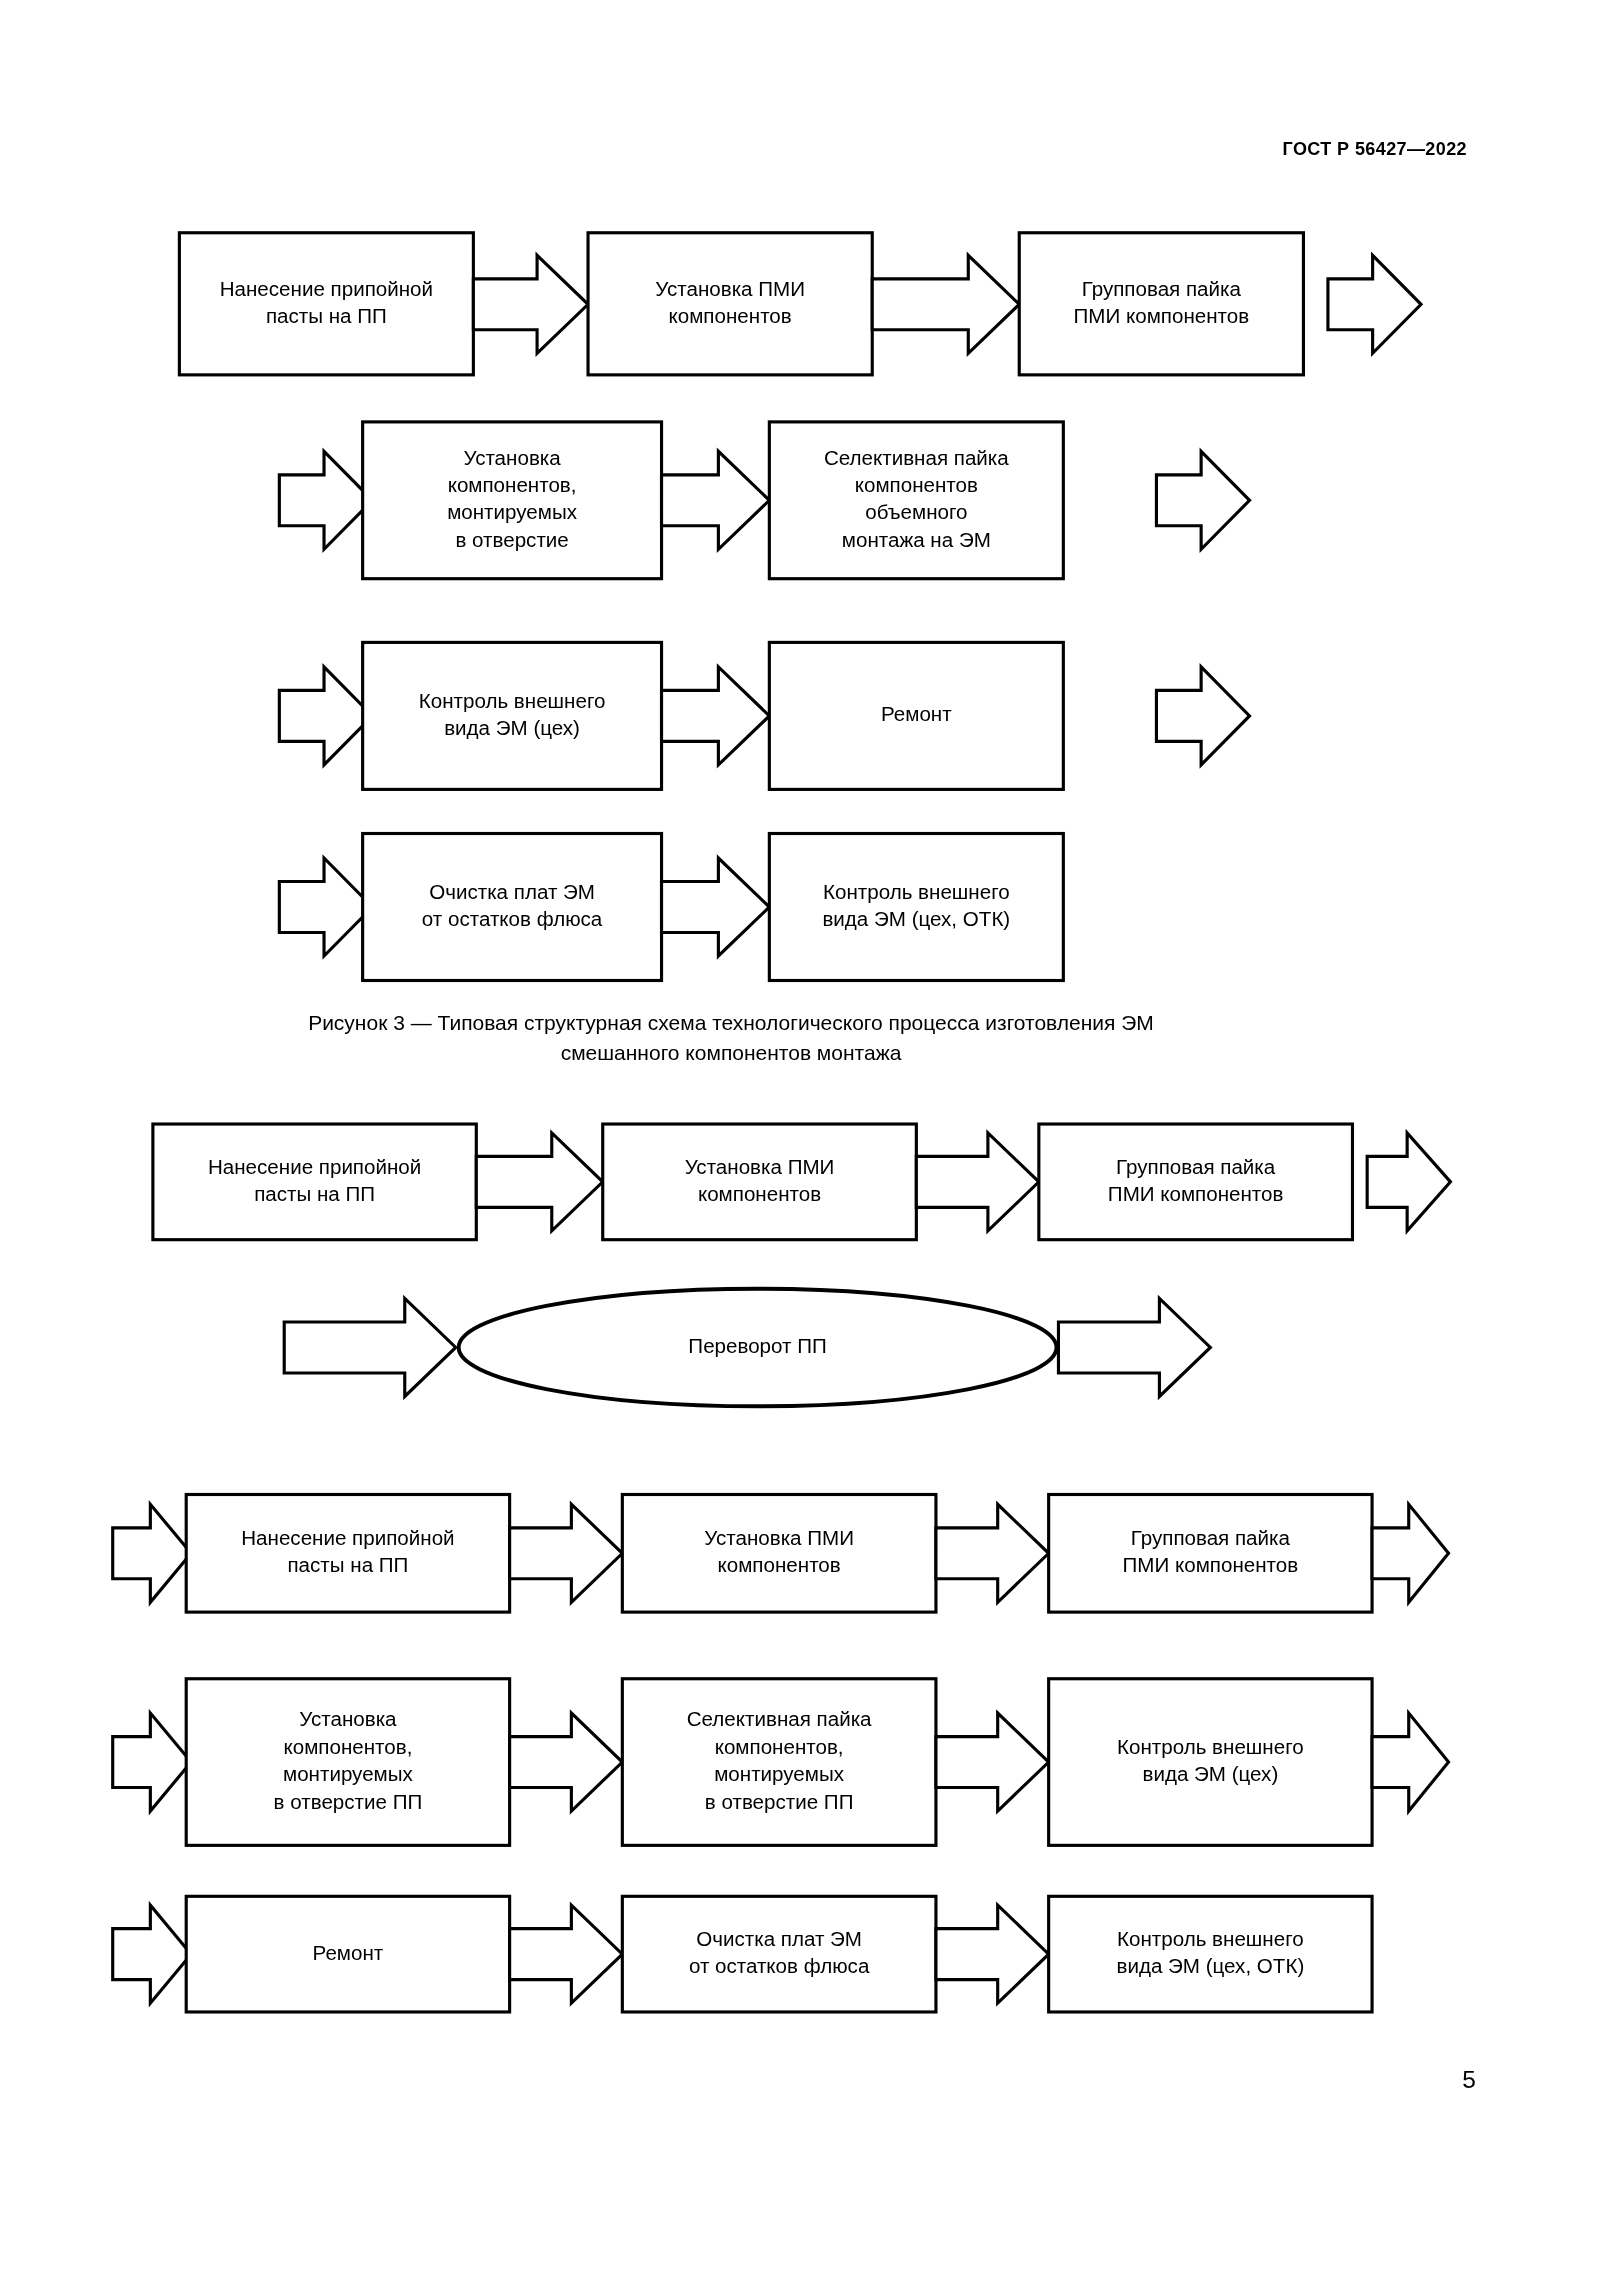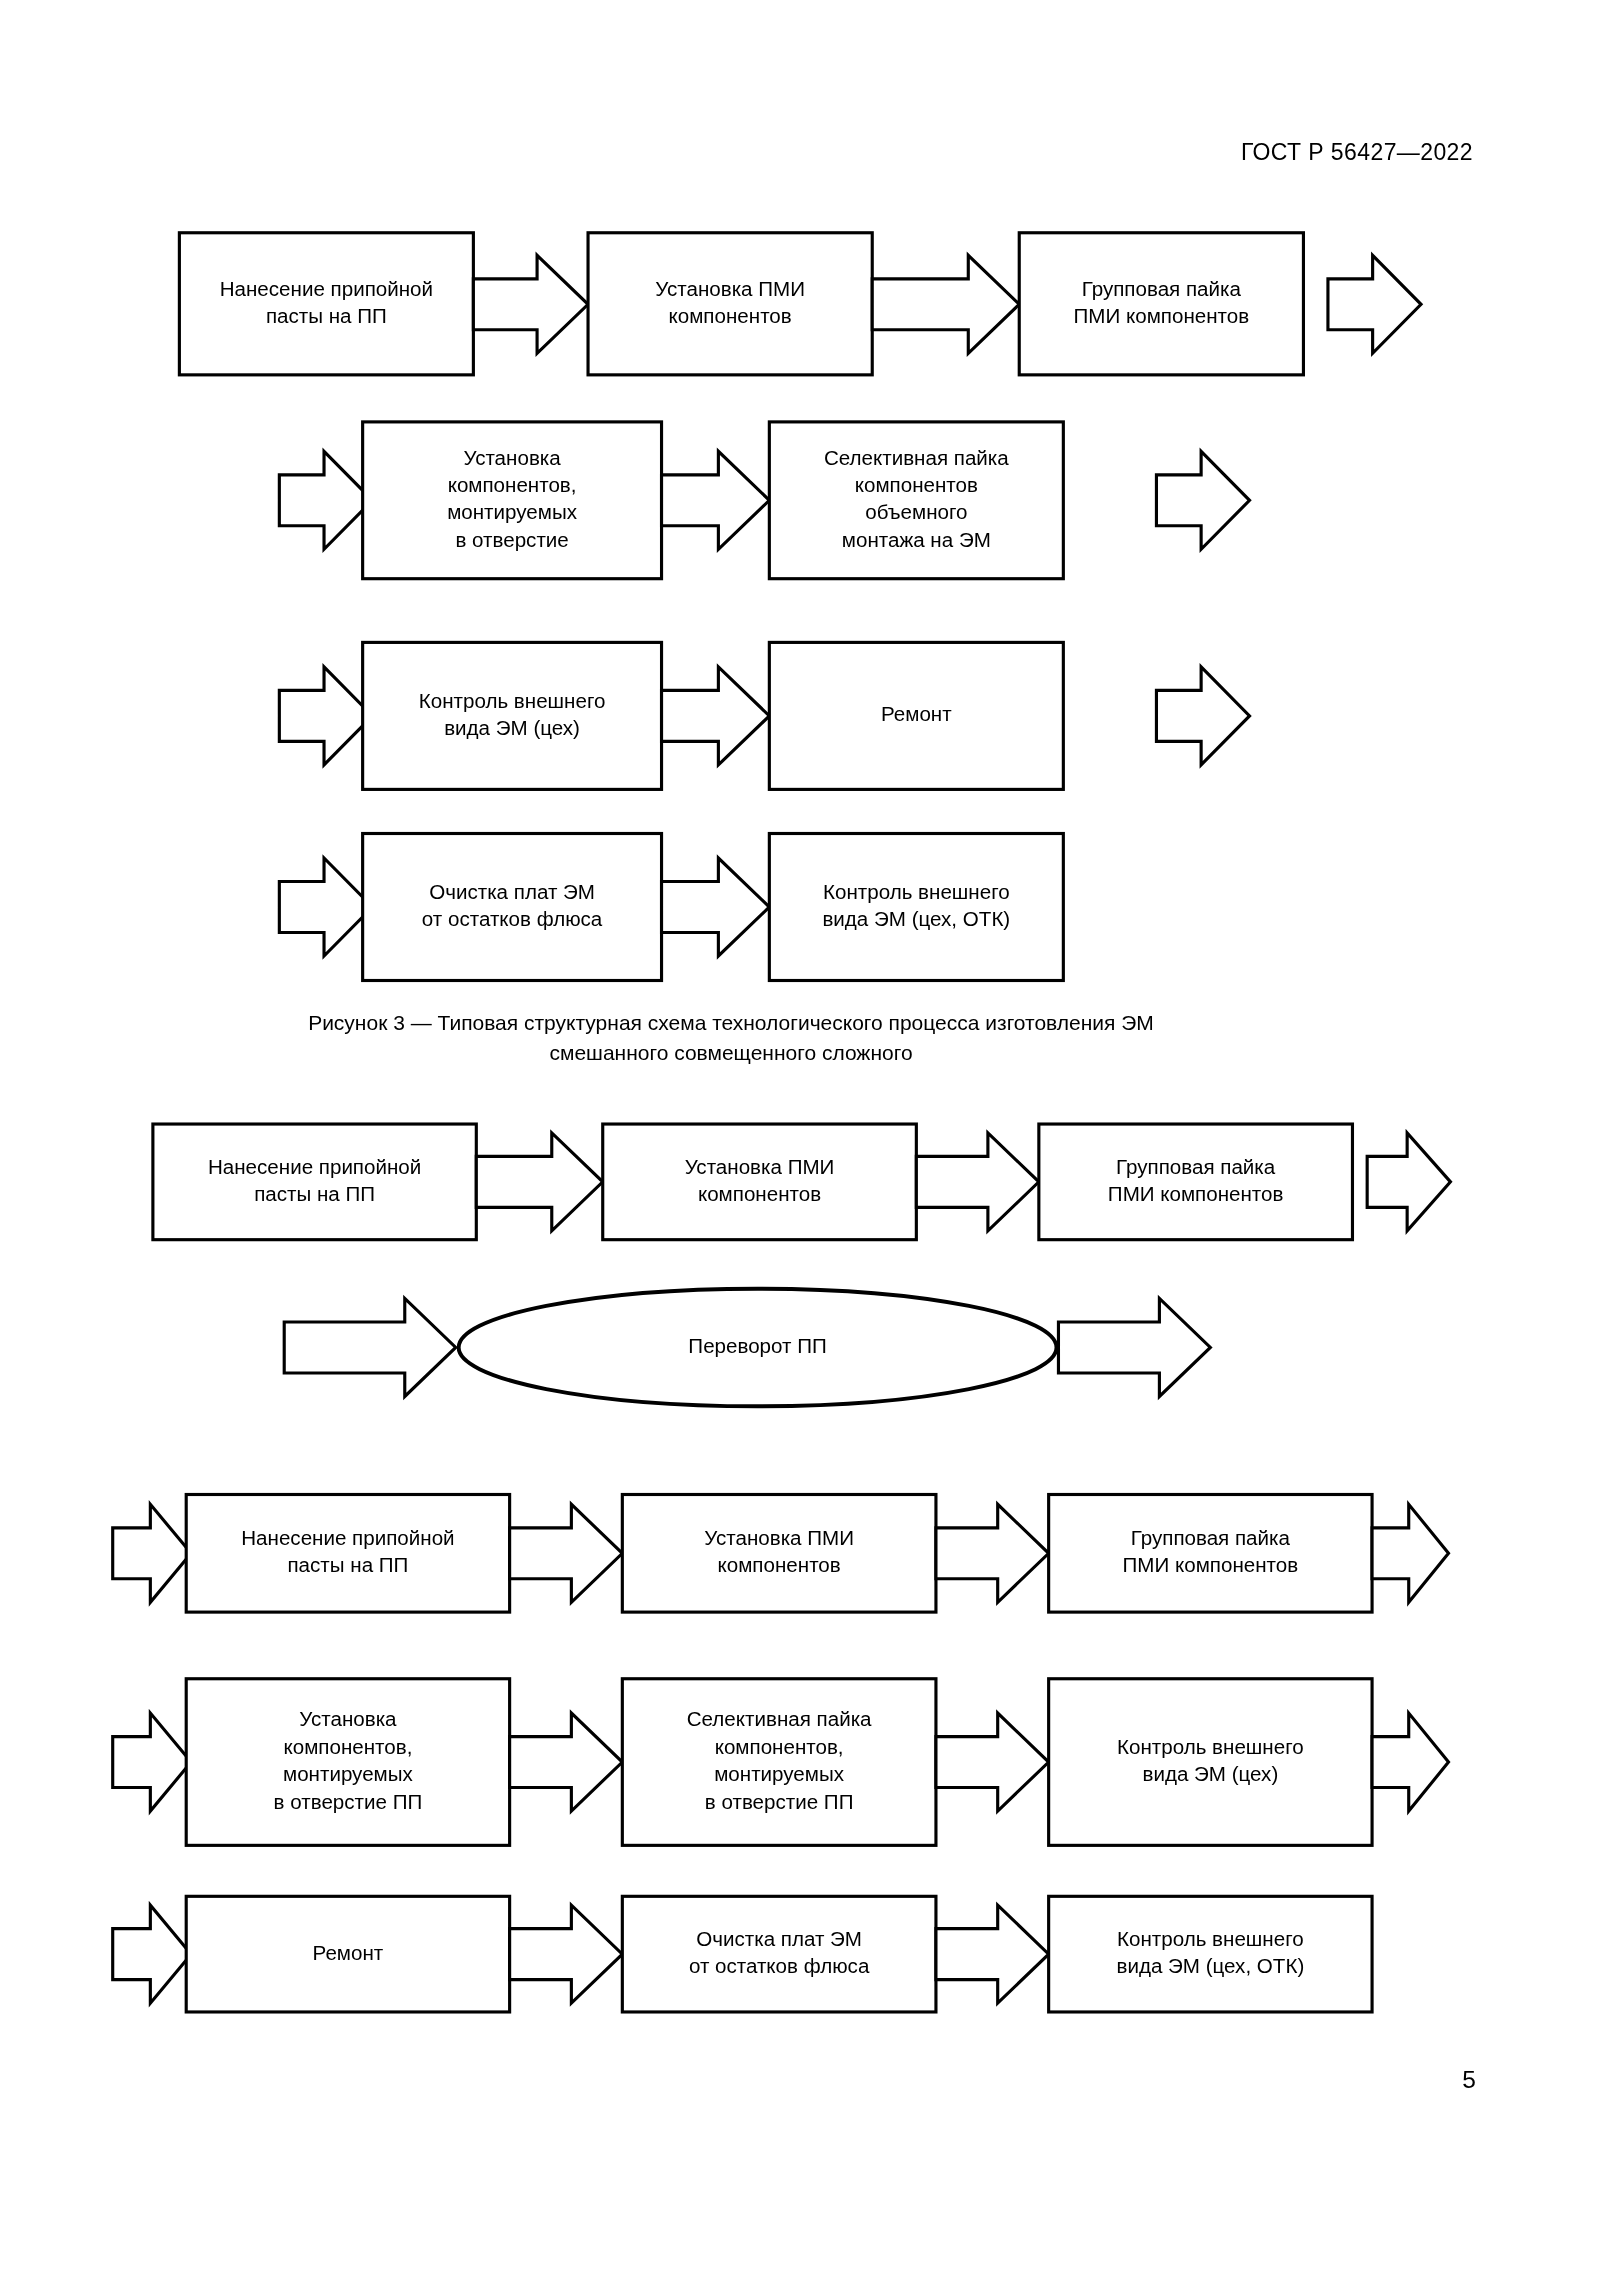--- a/index.html
+++ b/index.html
@@ -18,23 +18,23 @@
   }
   .page {
     position: absolute;
     inset: 0;
     width: 1621px;
     height: 2293px;
   }
   .doc-header {
     position: absolute;
     top: 139px;
-    right: 148px;
-    font-size: 23px;
-    font-weight: normal;
+    right: 154px;
+    font-size: 18px;
+    font-weight: bold;
     letter-spacing: 0.4px;
     white-space: nowrap;
   }
   .page-number {
     position: absolute;
     top: 2066px;
     right: 145px;
     font-size: 24.5px;
     font-weight: normal;
   }
@@ -155,21 +155,21 @@
         <rect x="785.0" y="625.0" width="300.0" height="150.0" class="node-box"></rect>
         <g>
           <text x="935.0" y="686.0" class="node-label">Контроль внешнего</text>
           <text x="935.0" y="714.0" class="node-label">вида ЭМ (цех, ОТК)</text>
         </g>
       </g>
     </svg>
 
   <div class="figure-caption" id="caption-fig3">
       <span class="caption-line">Рисунок 3 — Типовая структурная схема технологического процесса изготовления ЭМ</span>
-      <span class="caption-line">смешанного совмещенного сложного</span>
+      <span class="caption-line">смешанного компонентов монтажа</span>
     </div>
 
   <svg class="flow" id="diagram-4" width="1621" height="863" viewBox="0 0 1654 880" xmlns="http://www.w3.org/2000/svg">
       <g>
         <rect x="156.0" y="12.0" width="330.0" height="118.0" class="node-box"></rect>
         <g>
           <text x="321.0" y="57.0" class="node-label">Нанесение припойной</text>
           <text x="321.0" y="85.0" class="node-label">пасты на ПП</text>
         </g>
         <polygon points="486.0,45.0 563.0,45.0 563.0,21.0 615.0,71.0 563.0,121.0 563.0,97.0 486.0,97.0" class="arrow-shape"></polygon>

